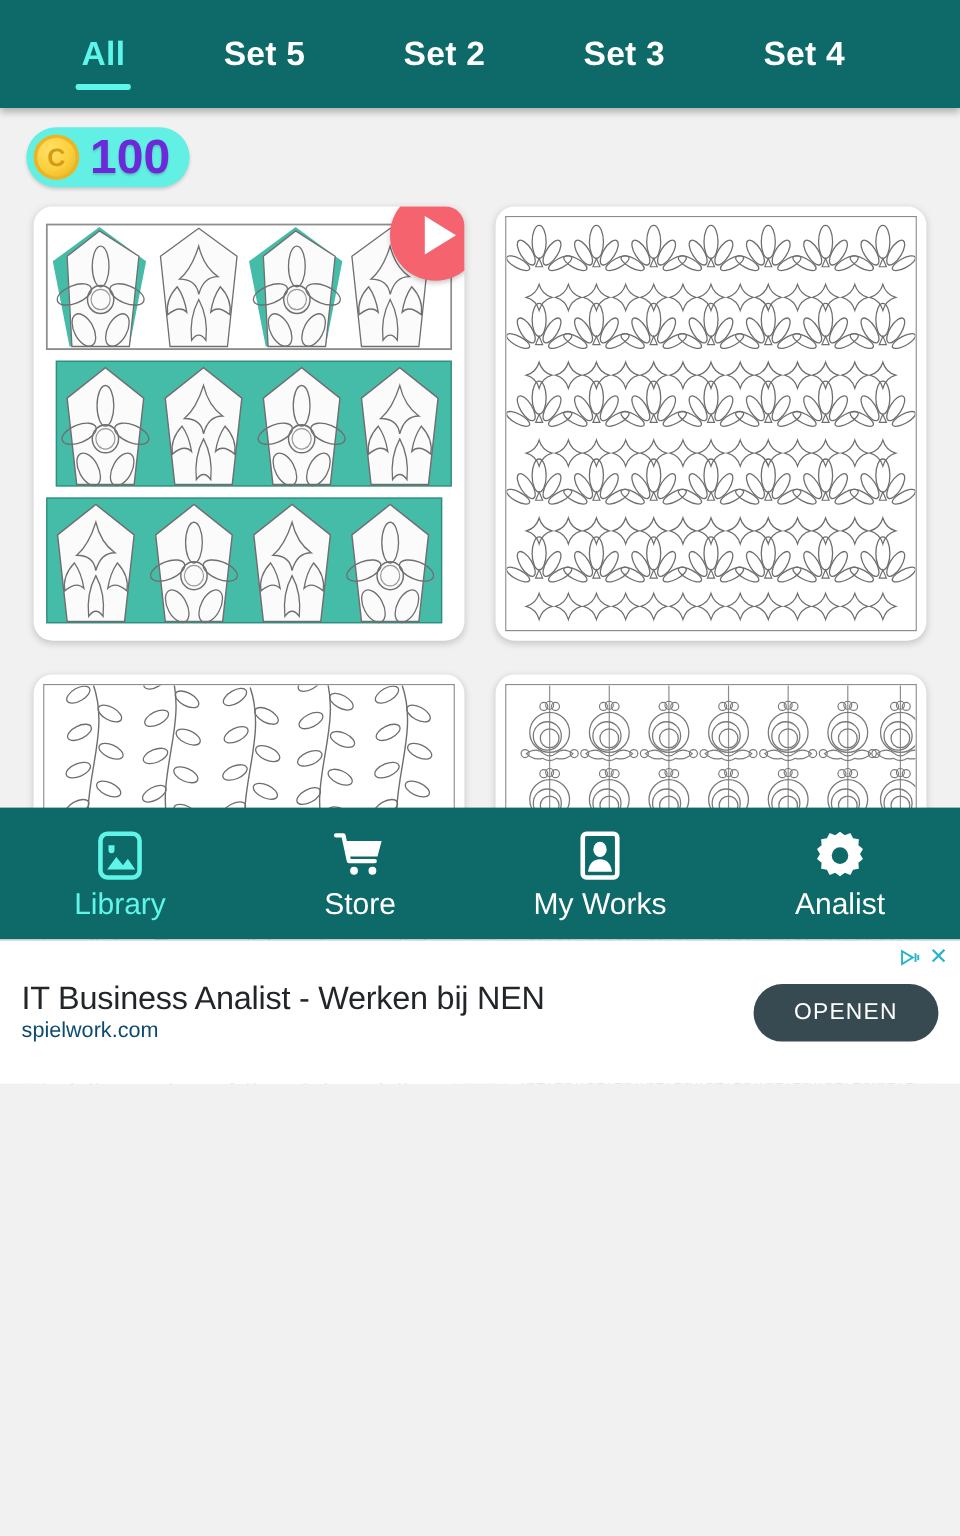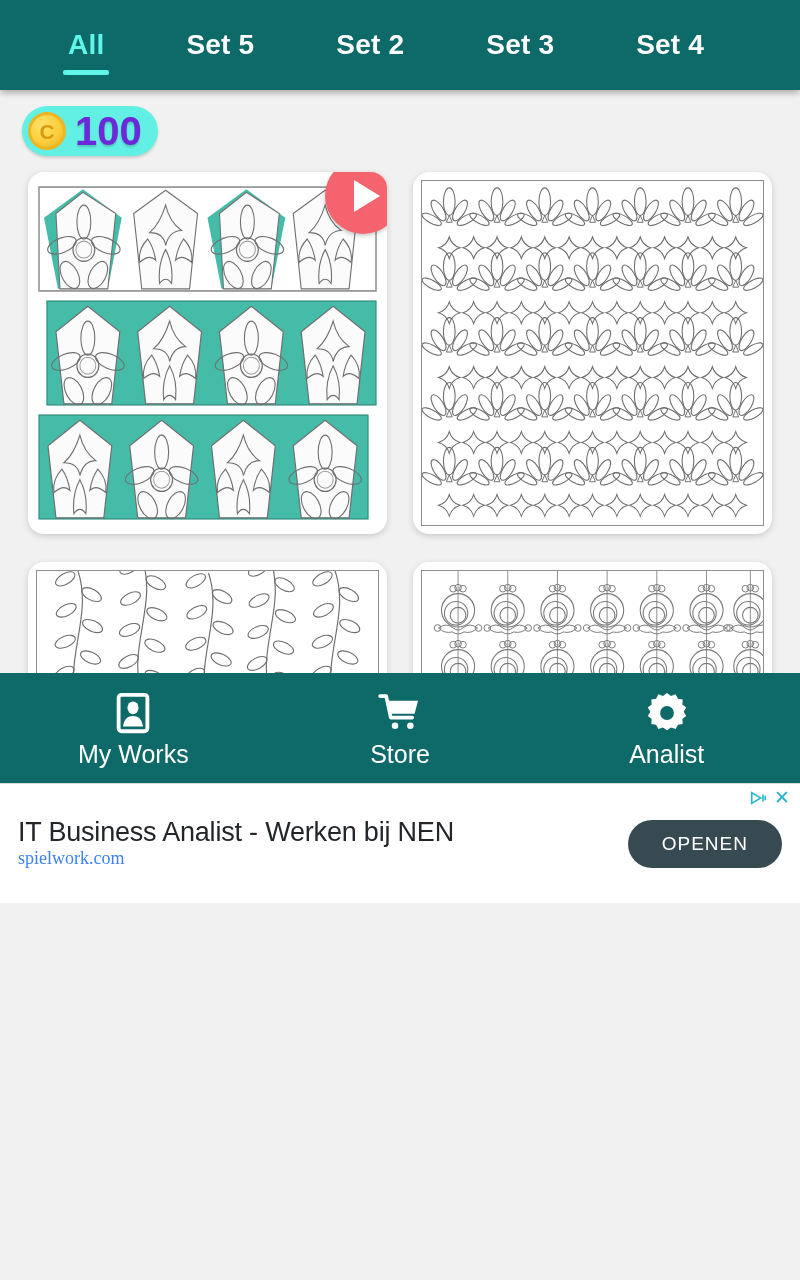--- a/index.html
+++ b/index.html
@@ -194,21 +194,21 @@
     color: #232629;
     line-height: 1.12;
     letter-spacing: -0.2px;
   }
   .ad-sub {
     font-size: 18px;
     color: #6f7579;
     line-height: 1.28;
     margin-top: 4px;
   }
-  .ad-url { font-size: 18px; color: #3b82f6; line-height: 1.28; font-family: Liberation Serif, serif; }
+  .ad-url { font-size: 18px; color: #0c4a6e; line-height: 1.28; }
   .ad-cta {
     flex: 0 0 auto;
     background: #374a52;
     color: #ffffff;
     font-size: 19px;
     letter-spacing: 1px;
     border-radius: 24px;
     padding: 13px 34px;
     border: none;
     cursor: pointer;
@@ -657,36 +657,44 @@
             <use href="#sun" x="104" y="76"></use>
             <use href="#sun" x="290" y="76"></use>
           </svg>
         </div>
       </div>
 
     </div>
   </div>
 
   <div class="bottomnav">
-    <div class="nav-item">
+    <div class="nav-item active">
       <svg class="nav-icon" viewBox="0 0 24 24">
-        <rect x="4.5" y="2.5" width="15" height="19" rx="1.6" fill="none" stroke="#ffffff" stroke-width="2"></rect>
-        <ellipse cx="12" cy="9.3" rx="2.9" ry="3.3" fill="#ffffff"></ellipse>
-        <path d="M6.8 19 C7.4 15 9.4 13.6 12 13.6 C14.6 13.6 16.6 15 17.2 19 Z" fill="#ffffff"></path>
+        <rect x="3.5" y="2.5" width="17" height="19" rx="3" fill="none" stroke="#5ff5e8" stroke-width="2"></rect>
+        <path d="M7 7.5 h2.6 v2.2 a1.3 1.3 0 0 1 -2.6 0 Z" fill="#5ff5e8"></path>
+        <path d="M6.4 18 L10.4 12.6 L13.3 16.2 L15.4 13.4 L18.6 18 Z" fill="#5ff5e8"></path>
       </svg>
-      <div class="nav-label">My Works</div>
+      <div class="nav-label">Library</div>
     </div>
     <div class="nav-item">
       <svg class="nav-icon" viewBox="0 0 24 24">
         <path d="M1.6 3.2 h3.2 l2.4 11.2 h11.2" fill="none" stroke="#ffffff" stroke-width="1.9" stroke-linecap="round" stroke-linejoin="round"></path>
         <path d="M6 5.6 H21.4 L19.6 12.4 H7.3 Z" fill="#ffffff"></path>
         <circle cx="9.4" cy="18.6" r="1.7" fill="#ffffff"></circle>
         <circle cx="17.4" cy="18.6" r="1.7" fill="#ffffff"></circle>
       </svg>
       <div class="nav-label">Store</div>
+    </div>
+    <div class="nav-item">
+      <svg class="nav-icon" viewBox="0 0 24 24">
+        <rect x="4.5" y="2.5" width="15" height="19" rx="1.6" fill="none" stroke="#ffffff" stroke-width="2"></rect>
+        <ellipse cx="12" cy="9.3" rx="2.9" ry="3.3" fill="#ffffff"></ellipse>
+        <path d="M6.8 19 C7.4 15 9.4 13.6 12 13.6 C14.6 13.6 16.6 15 17.2 19 Z" fill="#ffffff"></path>
+      </svg>
+      <div class="nav-label">My Works</div>
     </div>
     <div class="nav-item">
       <svg class="nav-icon" viewBox="0 0 24 24">
         <path d="M12 1.6 l2.1 1.5 2.4 -0.9 1.2 2.3 2.5 0.4 -0.2 2.6 2 1.6 -1.3 2.2 1.3 2.2 -2 1.6 0.2 2.6 -2.5 0.4 -1.2 2.3 -2.4 -0.9 -2.1 1.5 -2.1 -1.5 -2.4 0.9 -1.2 -2.3 -2.5 -0.4 0.2 -2.6 -2 -1.6 1.3 -2.2 -1.3 -2.2 2 -1.6 -0.2 -2.6 2.5 -0.4 1.2 -2.3 2.4 0.9 Z" fill="#ffffff"></path>
         <circle cx="12" cy="12" r="3.6" fill="#0e6a69"></circle>
       </svg>
       <div class="nav-label">Analist</div>
     </div>
   </div>
 

